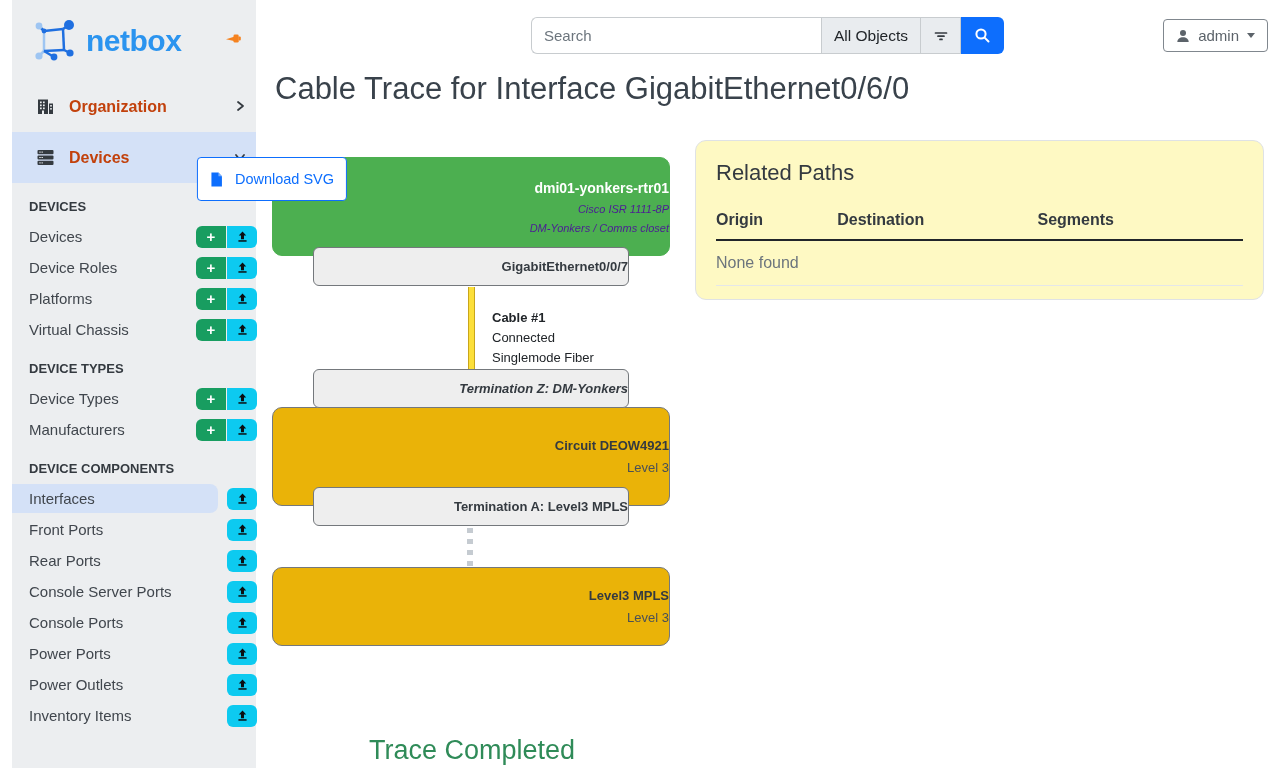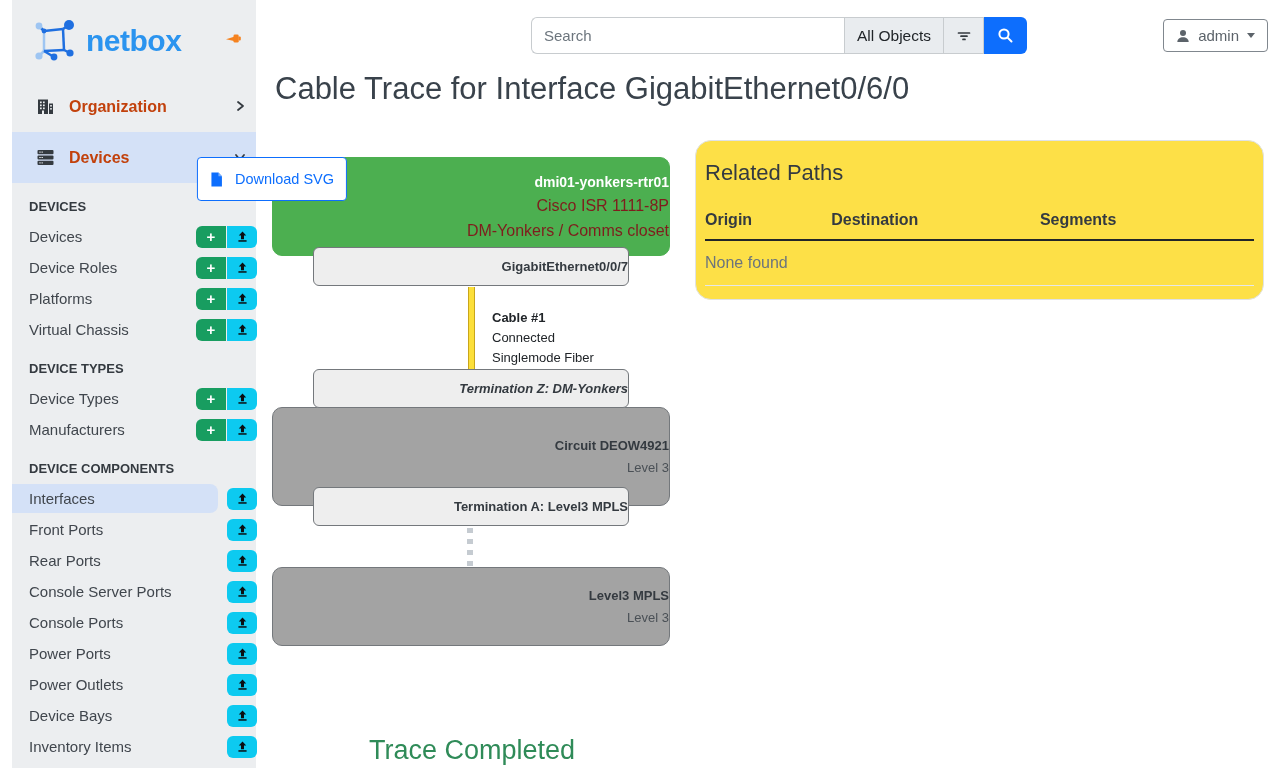--- a/index.html
+++ b/index.html
@@ -29,21 +29,21 @@
   .btn-add { width:30px; height:22px; background:#189d60; border:none; border-radius:6px 0 0 6px;
     color:#fff; font-size:15px; font-weight:bold; line-height:20px; cursor:pointer; }
   .btn-import { width:30px; height:22px; background:#0dcaf0; border:none; border-radius:0 6px 6px 0;
     display:flex; align-items:center; justify-content:center; cursor:pointer; }
   .btn-import.solo { border-radius:6px; }
 
   
   .main { position:absolute; left:256px; top:0; width:1024px; height:768px; background:#fff; }
 
   .search-group { position:absolute; left:275px; top:17px; height:37px; display:flex; }
-  .search-input { width:313px; height:37px; border:1px solid #c8cccf; border-right:none;
+  .search-input { width:290px; height:37px; border:1px solid #c8cccf; border-right:none;
     border-radius:6px 0 0 6px; padding:0 12px; font-size:15px; font-family:inherit; color:#212529; outline:none; }
   .search-input::placeholder { color:#6c757d; }
   .scope-seg { width:100px; background:#e9ecef; border:1px solid #c8cccf; display:flex;
     align-items:center; justify-content:center; font-size:15.5px; color:#212529; cursor:pointer; }
   .filter-btn { width:40px; background:#e9ecef; border:1px solid #c8cccf; border-left:none;
     display:flex; align-items:center; justify-content:center; cursor:pointer; }
   .submit-btn { width:43px; background:#0d6efd; border:none; border-radius:0 6px 6px 0;
     display:flex; align-items:center; justify-content:center; cursor:pointer; }
 
   .user-btn { position:absolute; right:12px; top:19px; height:33px; border:1px solid #80878e;
@@ -55,45 +55,45 @@
   .page-title { position:absolute; left:19px; top:71px; font-size:31px; font-weight:400; color:#39424b; }
 
   
   .trace { position:absolute; left:16px; top:157px; width:400px; height:625px; }
   .trace > div { position:absolute; }
   .tbox { border:1px solid #74787c; text-align:right; display:flex; flex-direction:column;
     justify-content:center; }
   .box-device { left:0; top:0; width:398px; height:99px; background:#4caf50; border-color:#4caf50;
     border-radius:10px; color:#fff; gap:7px; }
   .box-device .t1 { font-weight:bold; font-size:14px; }
-  .box-device .t2 { font-size:16px; color:#7f1d1d; }
+  .box-device .t2 { font-size:11px; color:#4c1d95;font-style:italic; }
   .sub-box { left:41px; width:316px; height:39px; background:#eeeeee; border-radius:6px; z-index:2;
     font-weight:bold; font-size:13px; color:#343a40; }
   .box-iface { top:90px; }
   .box-termz { top:212px;font-style:italic; }
   .box-terma { top:330px; }
-  .mid-box { left:0; width:398px; background:#a3a3a3; border-radius:10px; z-index:1; gap:7px; }
+  .mid-box { left:0; width:398px; background:#eab308; border-radius:10px; z-index:1; gap:7px; }
   .box-circuit { top:250px; height:99px; }
   .box-far { top:410px; height:79px; }
   .mid-box .t1 { font-weight:bold; font-size:13px; color:#343a40; }
   .mid-box .t2 { font-size:13px; color:#4a5056; }
   .cable-line { left:196px; top:130px; width:7px; height:100px; background:#fcdf3a;
     border-left:1px solid #c9a61b; border-right:1px solid #c9a61b; }
   .cable-label { left:220px; top:151px; font-size:13px; line-height:20px; text-align:left; color:#212529; }
   .cable-label .cl1 { font-weight:bold; }
   .dash-line { left:195px; top:371px; width:6px; height:38px;
     background:repeating-linear-gradient(to bottom,#c5cbd1 0 5px,transparent 5px 11px); }
   .dl-btn { left:50%; transform:translateX(-50%); top:515px; height:44px; display:inline-flex;
     align-items:center; gap:12px; border:1px solid #0d6efd; color:#0d6efd; border-radius:4px;
     padding:0 12px; font-size:14.5px; background:#fff; white-space:nowrap; cursor:pointer; }
   .trace-status { top:578px; width:100%; text-align:center; font-size:27px; color:#2f8b58; font-weight:400; }
 
   
   .related-card { position:absolute; left:439px; top:140px; width:569px; height:160px;
-    border:1px solid #dfe2e5; border-radius:16px; background:#fde047; padding:19px 9px; }
+    border:1px solid #dfe2e5; border-radius:11px; background:#fef9c3; padding:19px 20px; }
   .related-title { font-size:22px; font-weight:400; color:#343a40; margin-bottom:25px; }
   .related-table { width:100%; border-collapse:collapse; }
   .related-table th { text-align:left; font-size:16px; color:#343a40; padding:0 0 10px 0;
     border-bottom:2px solid #212529; }
   .related-table th:nth-child(1){ width:23%; }
   .related-table th:nth-child(2){ width:38%; }
   .related-table td { padding:13px 0; font-size:16px; color:#6c757d; border-bottom:1px solid #e5e7e9; }
 </style>
 </head>
 <body>
@@ -338,31 +338,20 @@
       <span class="btn-pair">
         <button class="btn-import solo">
           <svg width="13" height="13" viewBox="0 0 14 14" fill="#0b0e11">
               <path d="M7 1.5l4 4.5H8.6v4H5.4V6H3z"></path>
               <rect x="2.6" y="11" width="8.8" height="1.6"></rect>
             </svg>
         </button>
       </span>
     </div>
     <div class="side-row">
-      <span class="row-label">Device Bays</span>
-      <span class="btn-pair">
-        <button class="btn-import solo">
-          <svg width="13" height="13" viewBox="0 0 14 14" fill="#0b0e11">
-              <path d="M7 1.5l4 4.5H8.6v4H5.4V6H3z"></path>
-              <rect x="2.6" y="11" width="8.8" height="1.6"></rect>
-            </svg>
-        </button>
-      </span>
-    </div>
-    <div class="side-row">
       <span class="row-label">Inventory Items</span>
       <span class="btn-pair">
         <button class="btn-import solo">
           <svg width="13" height="13" viewBox="0 0 14 14" fill="#0b0e11">
               <path d="M7 1.5l4 4.5H8.6v4H5.4V6H3z"></path>
               <rect x="2.6" y="11" width="8.8" height="1.6"></rect>
             </svg>
         </button>
       </span>
     </div>

